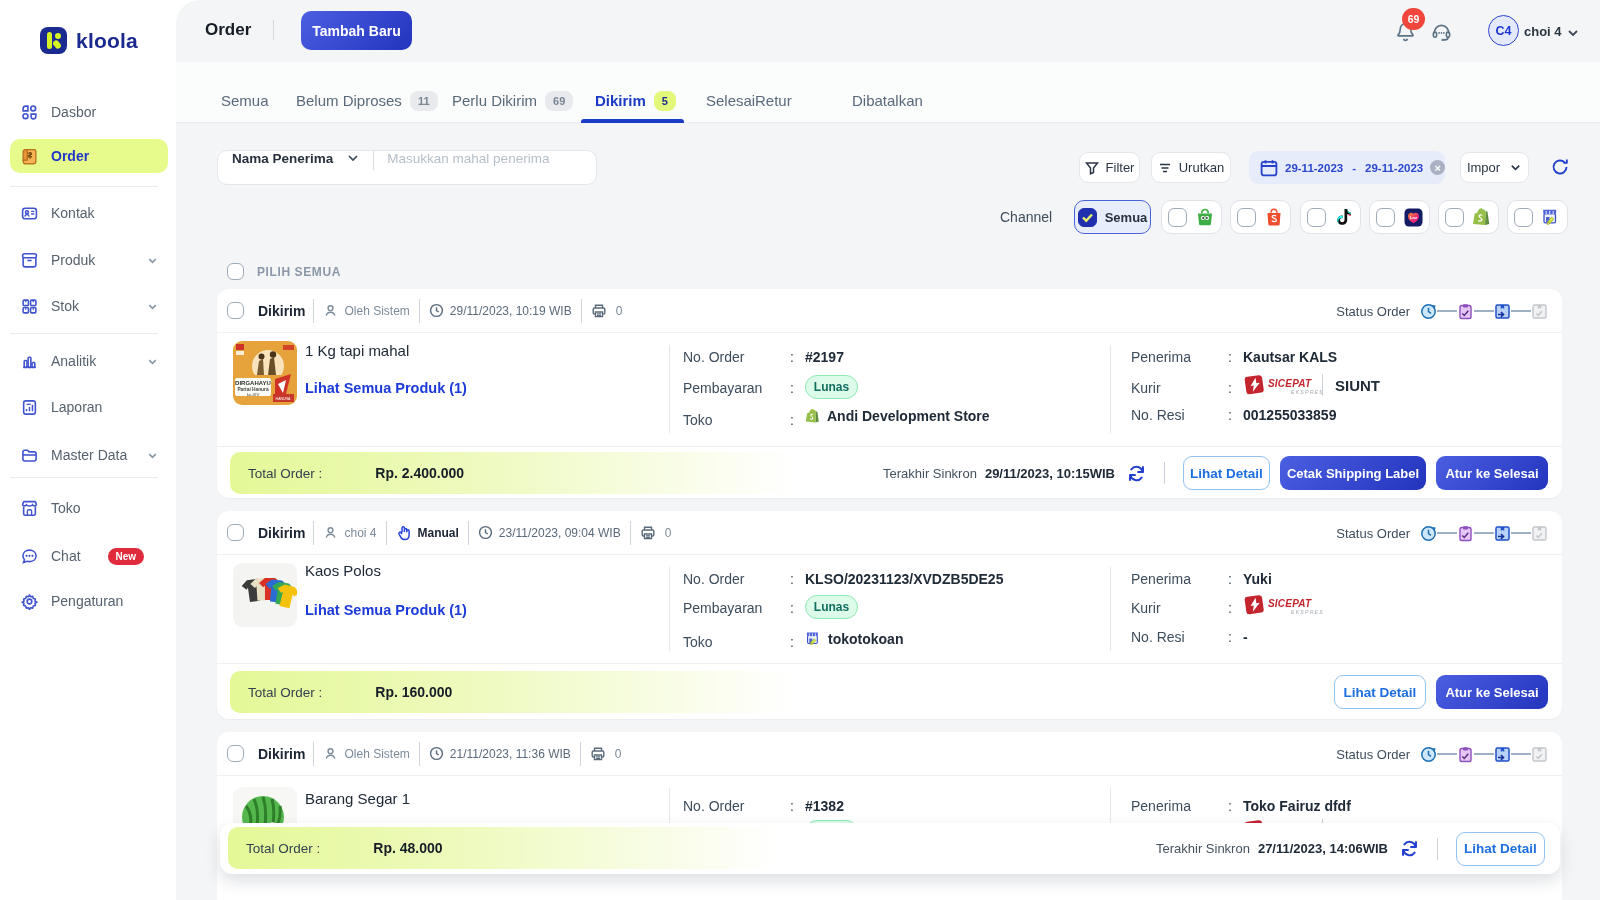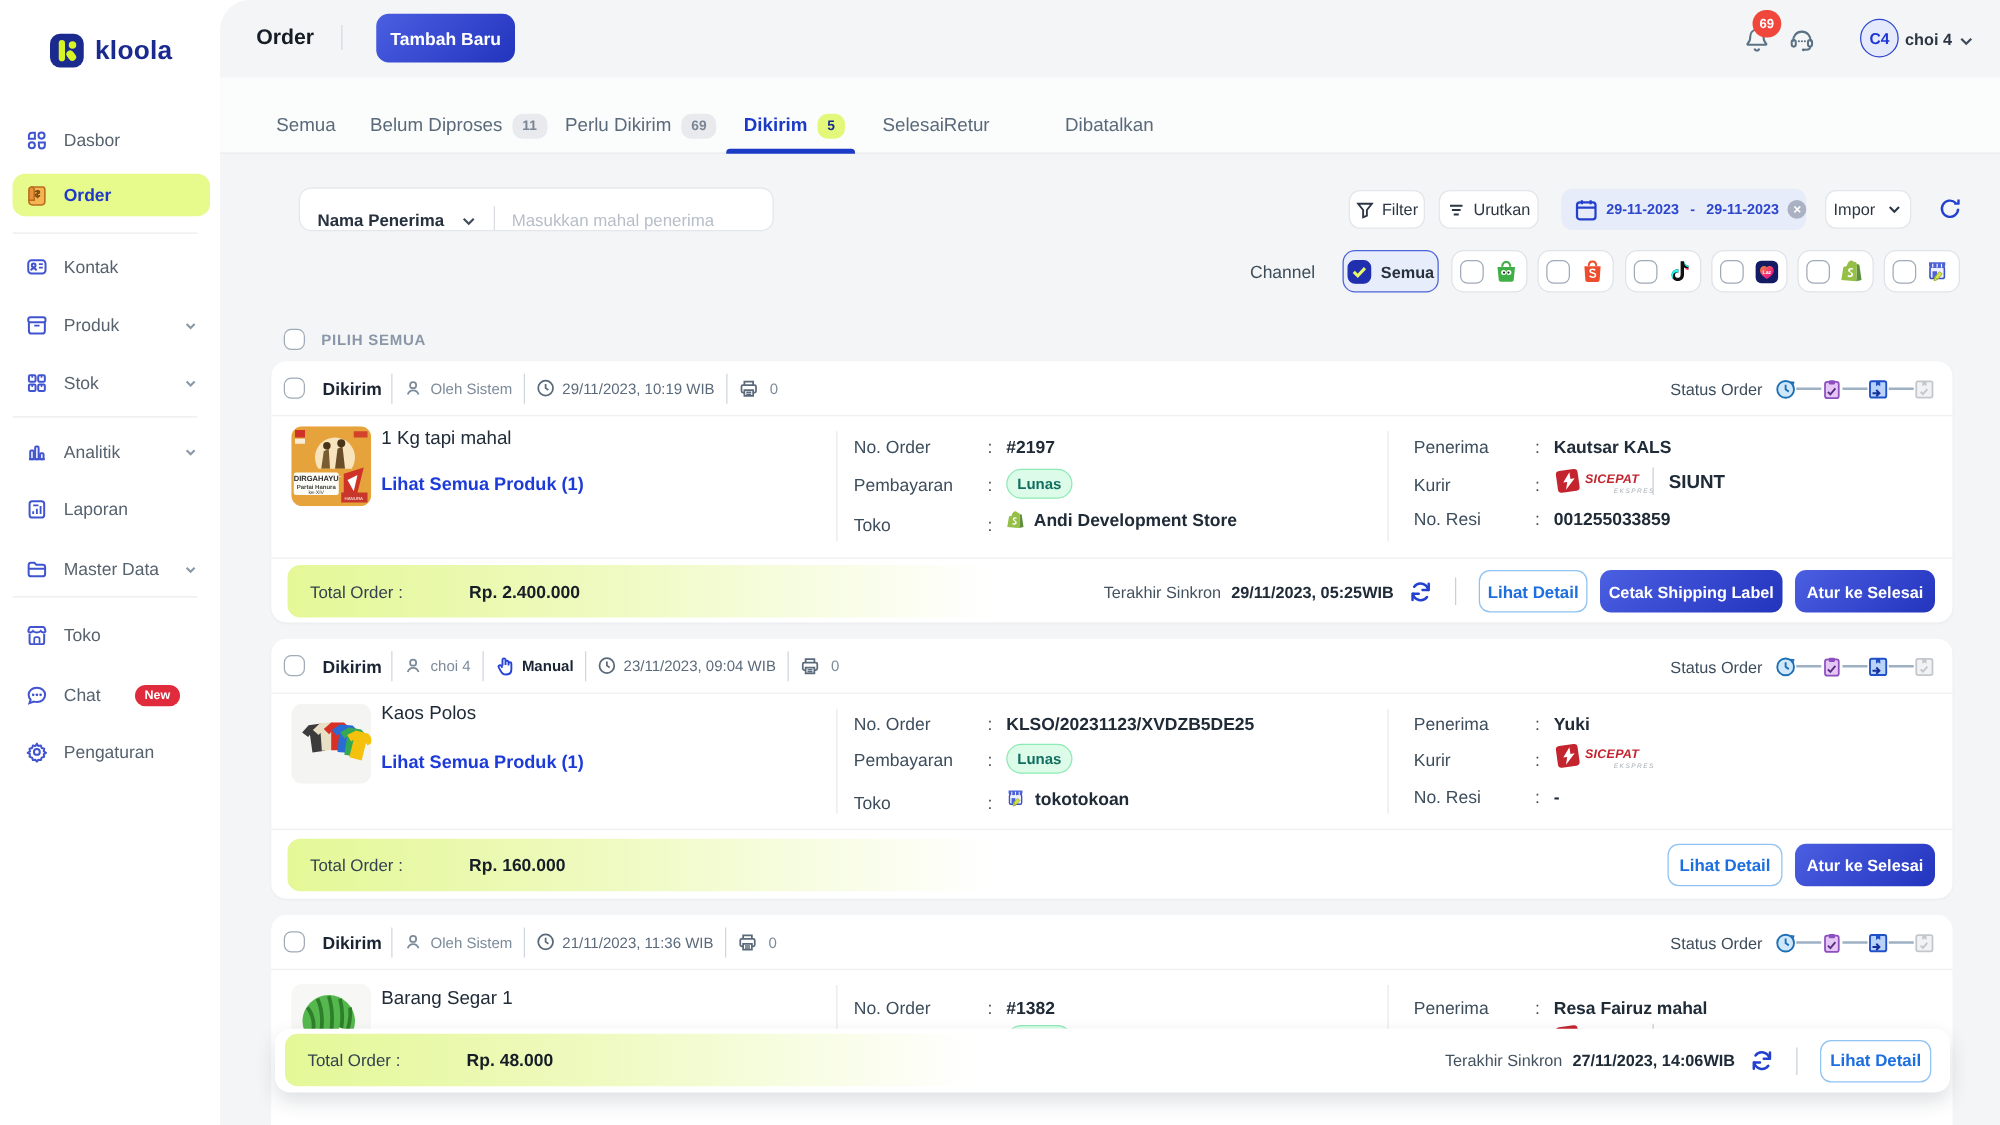--- a/index.html
+++ b/index.html
@@ -27,21 +27,21 @@
 .btn-primary { background:linear-gradient(135deg,#4b5fe2 0%,#2334bd 100%); color:#fff; font-weight:bold; border-radius:10px; display:flex; align-items:center; justify-content:center; font-family:"Liberation Sans", sans-serif; }
 #btn-tambah { position:absolute; left:301px; top:11px; width:111px; height:39px; font-size:14px; }
 
 #tabstrip { position:absolute; left:176px; top:62px; width:1424px; height:61px; background:#fbfcfc; border-bottom:1px solid #e7e9ec; }
 .tab { position:absolute; top:62px; height:61px; padding-top:16px; display:flex; align-items:center; gap:8px; font-size:15px; color:#5a6a7a; }
 .tab .cnt { font-size:11px; color:#7a8694; background:#e9eaee; border-radius:8px; padding:4px 8px; font-weight:bold; }
 .tab.active { color:#1b3ac6; font-weight:bold; }
 .tab.active .cnt { background:#e3f87b; color:#1b2a8f; }
 #tab-underline { position:absolute; left:581px; top:119px; width:103px; height:4px; border-radius:3px 3px 0 0; background:#1b3ac6; }
 
-.fbox { position:absolute; background:#fff; border:1px solid #e3e6ea; border-radius:10px; display:flex; align-items:flex-end;margin-left:22px; }
+.fbox { position:absolute; background:#fff; border:1px solid #e3e6ea; border-radius:10px; display:flex; align-items:flex-start; }
 #searchbox { left:217px; top:150px; width:380px; height:35px; }
 #searchbox .lbl { font-size:13.5px; font-weight:bold; color:#27323e; margin-left:14px; }
 #searchbox .vline { width:1px; height:19px; background:#d9dde2; margin-left:13px; }
 #searchbox .ph { font-size:13.5px; color:#b6bec8; margin-left:13px; }
 .fbtn { position:absolute; top:152px; height:31px; background:#fff; border:1px solid #e3e6ea; border-radius:9px; display:flex; align-items:center; justify-content:center; gap:7px; font-size:13px; color:#2b3644; }
 #datepill { position:absolute; left:1249px; top:151px; width:196px; height:33px; background:#e7ecfa; border-radius:9px; display:flex; align-items:center; font-size:11.5px; font-weight:bold; color:#2c46cc; white-space:nowrap; }
 
 #channel-label { position:absolute; left:1000px; top:209px; font-size:14px; color:#3d4d5c; }
 .chpill { position:absolute; top:200px; height:34px; background:#fff; border:1px solid #dfe3e8; border-radius:10px; display:flex; align-items:center; justify-content:center; gap:8px; }
 .chpill.sel { background:#e8edfc; border:1.5px solid #4b63d8; }
@@ -357,21 +357,21 @@
     <div class="pcolon" style="left:1011px; top:118px;">:</div>
     <div class="pvalue" style="left:1026px; top:118px;">001255033859</div>
 
   <div class="cfoot" style="top:157px; height:52px;">
     <div class="lime">
         <span class="tl">Total Order :</span>
         <span class="tv">Rp. 2.400.000</span>
       </div>
     <div class="fright">
       <span class="sync">Terakhir Sinkron</span>
-        <span class="syncv">29/11/2023, 05:25WIB</span>
+        <span class="syncv">29/11/2023, 10:15WIB</span>
       <span style="margin-left:12px; display:flex;">
           <svg width="19" height="19" viewBox="0 0 20 20" fill="none" stroke="#2440cf" stroke-width="2.1" stroke-linecap="round" stroke-linejoin="round">
             <path d="M16.4 8.4 A6.6 6.6 0 0 0 4.6 5.7"></path>
             <path d="M3.6 11.6 A6.6 6.6 0 0 0 15.4 14.3"></path>
             <path d="M16.8 3.2 v5.2 h-5.2" fill="none"></path>
             <path d="M3.2 16.8 v-5.2 h5.2" fill="none"></path>
           </svg>
         </span>
       <span style="width:1px; height:22px; background:#c9d0d8; margin:0 18px;"></span>
       <div class="btn-outline" style="width:87px;">Lihat Detail</div>
@@ -593,21 +593,21 @@
   </div>
   <div class="prodtitle" style="left:88px; top:58px;">Barang Segar 1</div>
   <div class="plabel" style="left:466px; top:66px;">No. Order</div>
     <div class="pcolon" style="left:573px; top:66px;">:</div>
     <div class="pvalue" style="left:588px; top:66px;">#1382</div>
   <div class="plabel" style="left:466px; top:93px;">Pembayaran</div>
     <div class="pcolon" style="left:573px; top:93px;">:</div>
     <div class="pill-lunas" style="left:588px; top:88px;">Lunas</div>
   <div class="plabel" style="left:914px; top:66px;">Penerima</div>
     <div class="pcolon" style="left:1011px; top:66px;">:</div>
-    <div class="pvalue" style="left:1026px; top:66px;">Resa Fairuz mahal</div>
+    <div class="pvalue" style="left:1026px; top:66px;">Toko Fairuz dfdf</div>
   <div class="plabel" style="left:914px; top:92px;">Kurir</div>
     <div class="pcolon" style="left:1011px; top:92px;">:</div>
   <div class="abs" style="left:1026px; top:84px;"><svg width="82" height="27" viewBox="0 0 82 27">
         <g transform="rotate(-8 11 14)">
           <rect x="2.5" y="5" width="17.5" height="17.5" rx="3" fill="#c3242e"></rect>
           <path d="M13.5 7 L7.5 14.5 h3.2 l-1.8 6 L17 12.5 h-3.4 Z" fill="#fff"></path>
         </g>
         <text x="25" y="15.5" font-size="10" font-weight="bold" font-style="italic" fill="#c3242e" font-family="Liberation Sans, sans-serif" letter-spacing="0.2">SICEPAT</text>
         <text x="48" y="23" font-size="5.2" font-style="italic" fill="#a6adb5" letter-spacing="1.2" font-family="Liberation Sans, sans-serif">EKSPRES</text>
       </svg></div>

